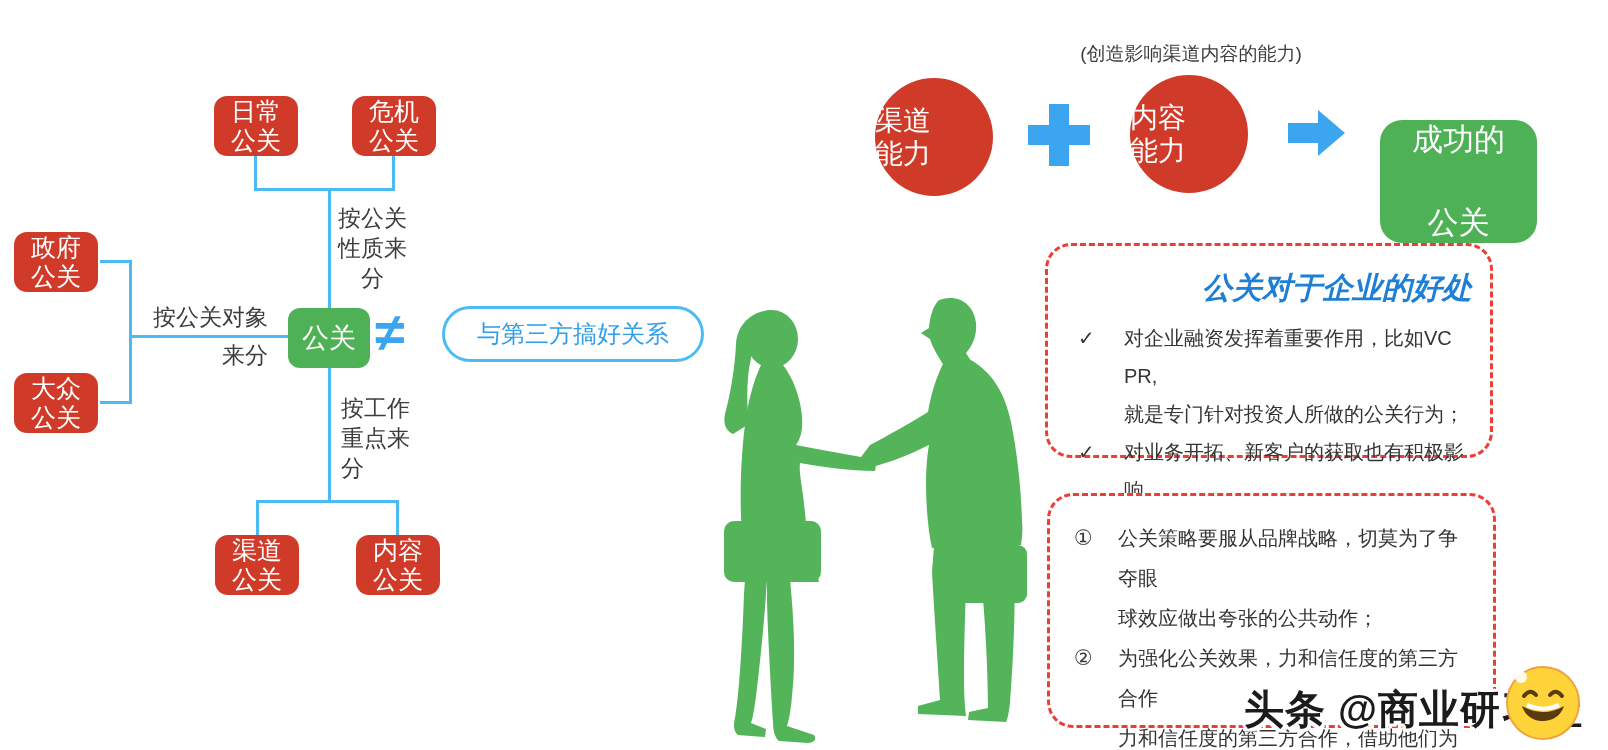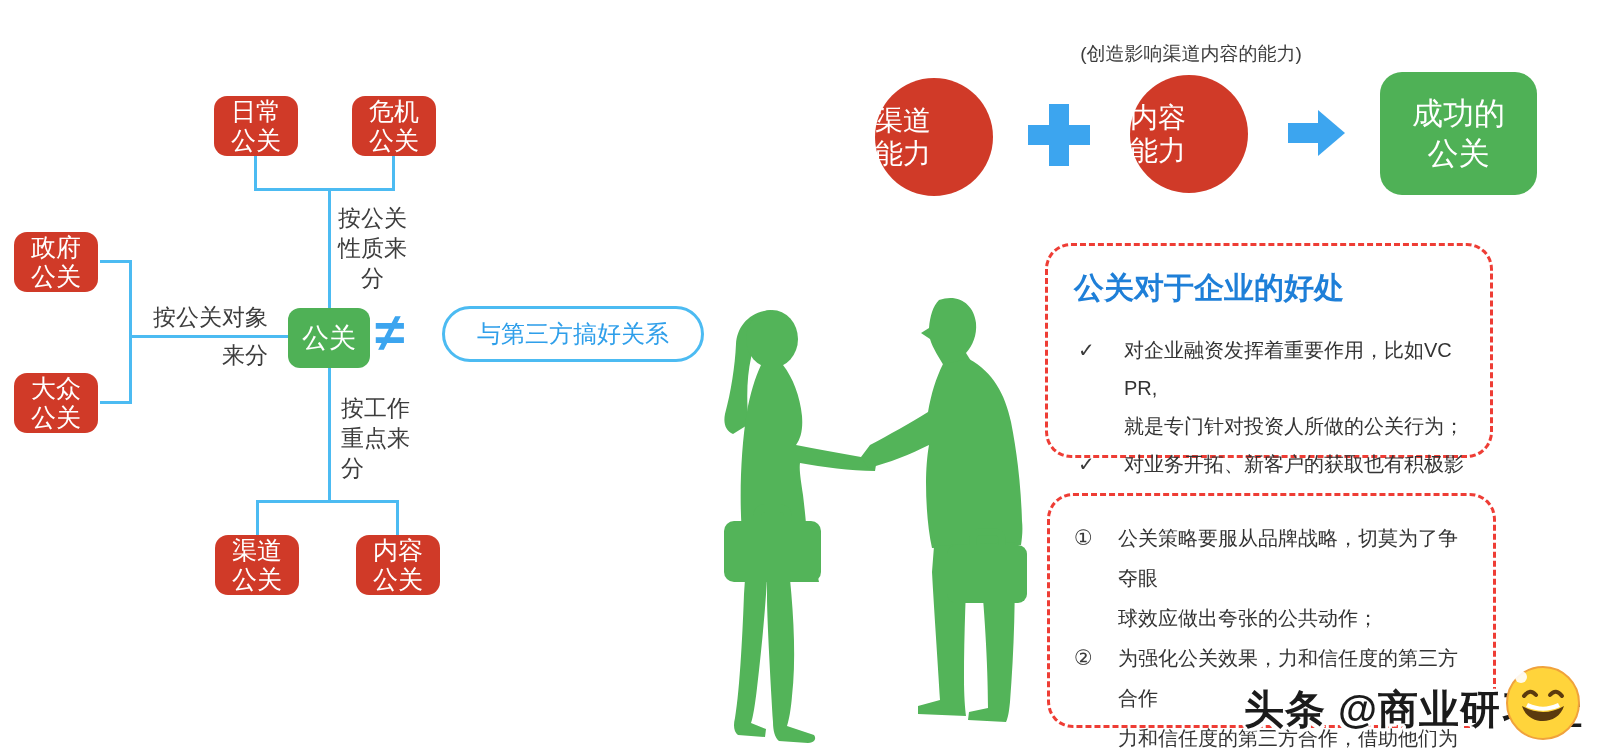--- a/index.html
+++ b/index.html
@@ -51,30 +51,30 @@
   }
   .plus{width:62px;height:62px;}
   .plus .pbar-h{position:absolute;left:0;top:21px;width:62px;height:20px;background:var(--accent);}
   .plus .pbar-v{position:absolute;left:21px;top:0;width:20px;height:62px;background:var(--accent);}
   .arrow{width:58px;height:46px;}
   .arrow .abar{position:absolute;left:0;top:13px;width:30px;height:20px;background:var(--accent);}
   .arrow .ahead{position:absolute;left:30px;top:0;width:0;height:0;
     border-top:23px solid transparent;border-bottom:23px solid transparent;border-left:27px solid var(--accent);}
   .result{
     background:var(--green);border-radius:22px;width:157px;height:123px;color:#fff;
-    display:flex;flex-direction:column;align-items:center;justify-content:center;
-    font-size:31px;line-height:40px;text-align:center;
+    display:flex;flex-direction:column;align-items:center;justify-content:space-between;
+    font-size:31px;line-height:40px;text-align:center;margin-top:48px;
   }
   .note{font-size:19px;color:var(--ink);text-align:center;}
   
   .dashed{
     border:3px dashed var(--dashred);border-radius:26px;background:#fff;
     box-sizing:border-box;z-index:2;
   }
-  .bx-title{color:var(--titleblue);font-size:30px;font-weight:600;text-align:left;margin:14px 0 22px 0;}
+  .bx-title{color:var(--titleblue);font-size:30px;font-weight:600;text-align:right;margin:14px 0 10px 0;font-style:italic;}
   .bx-item{display:flex;align-items:flex-start;}
   .bx-item .check{width:46px;font-size:20px;color:#3a3a3a;line-height:38px;flex:none;text-align:left;padding-left:4px;}
   .bx-item .num{width:44px;font-size:21px;color:#3a3a3a;line-height:40px;flex:none;text-align:left;padding-left:2px;}
   .bx-item .lines1{font-size:20px;line-height:38px;color:#343434;}
   .bx-item .lines2{font-size:20px;line-height:40px;color:#343434;}
   
   .watermark{
     font-size:40px;font-weight:700;color:#1b1b1b;letter-spacing:1px;z-index:4;white-space:nowrap;
     text-shadow:-3px -3px 0 #fff,3px -3px 0 #fff,-3px 3px 0 #fff,3px 3px 0 #fff,0 -3px 0 #fff,0 3px 0 #fff,-3px 0 0 #fff,3px 0 0 #fff;
   }

